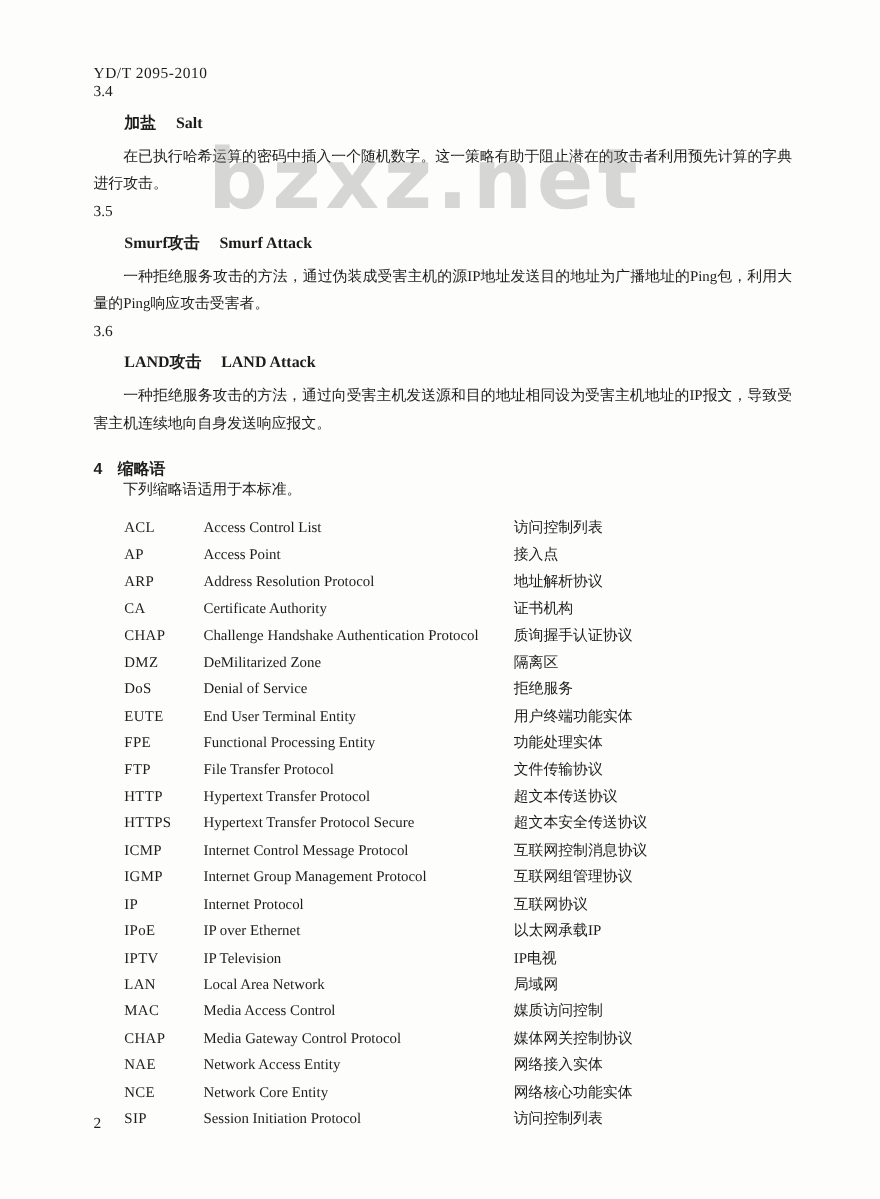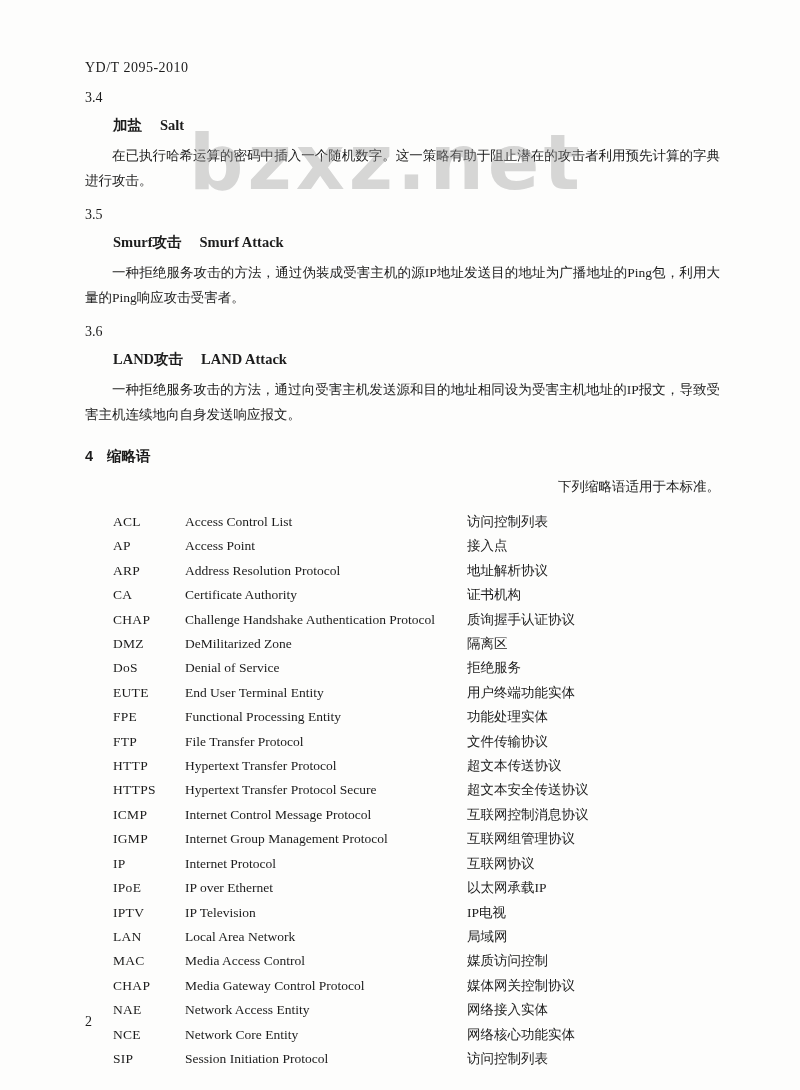--- a/index.html
+++ b/index.html
@@ -23,50 +23,47 @@
     left: 85px;
     right: 80px;
     top: 60px;
   }
   .doc-header {
     font-size: 14px;
     letter-spacing: 0.5px;
   }
   .sec-num {
     font-size: 14px;
-    margin-top: 14px;
     margin-bottom: 10px;
   }
   .term-line {
     font-size: 14.5px;
     font-weight: bold;
     padding-left: 28px;
     margin-bottom: 8px;
   }
   .term-gap { display: inline-block; width: 18px; }
   .body-par {
     font-size: 13.5px;
     line-height: 25px;
     text-align: justify;
     text-indent: 2em;
     margin: 0 0 6px 0;
   }
   .chapter-title {
     font-size: 14.5px;
     font-weight: bold;
     margin-top: 20px;
-    margin-bottom: 12px;
     font-family: "Liberation Sans", "DejaVu Sans", sans-serif;
   }
   .chapter-num { display: inline-block; width: 22px; }
   .intro-par {
     font-size: 13.5px;
     text-indent: 2em;
     margin: 0 0 14px 0;
-    text-align: right;
   }
   .abbr-list {
     padding-left: 28px;
   }
   .abbr-row {
     display: grid;
     grid-template-columns: 72px 282px 1fr;
     font-size: 13.5px;
     line-height: 24.4px;
     align-items: baseline;

